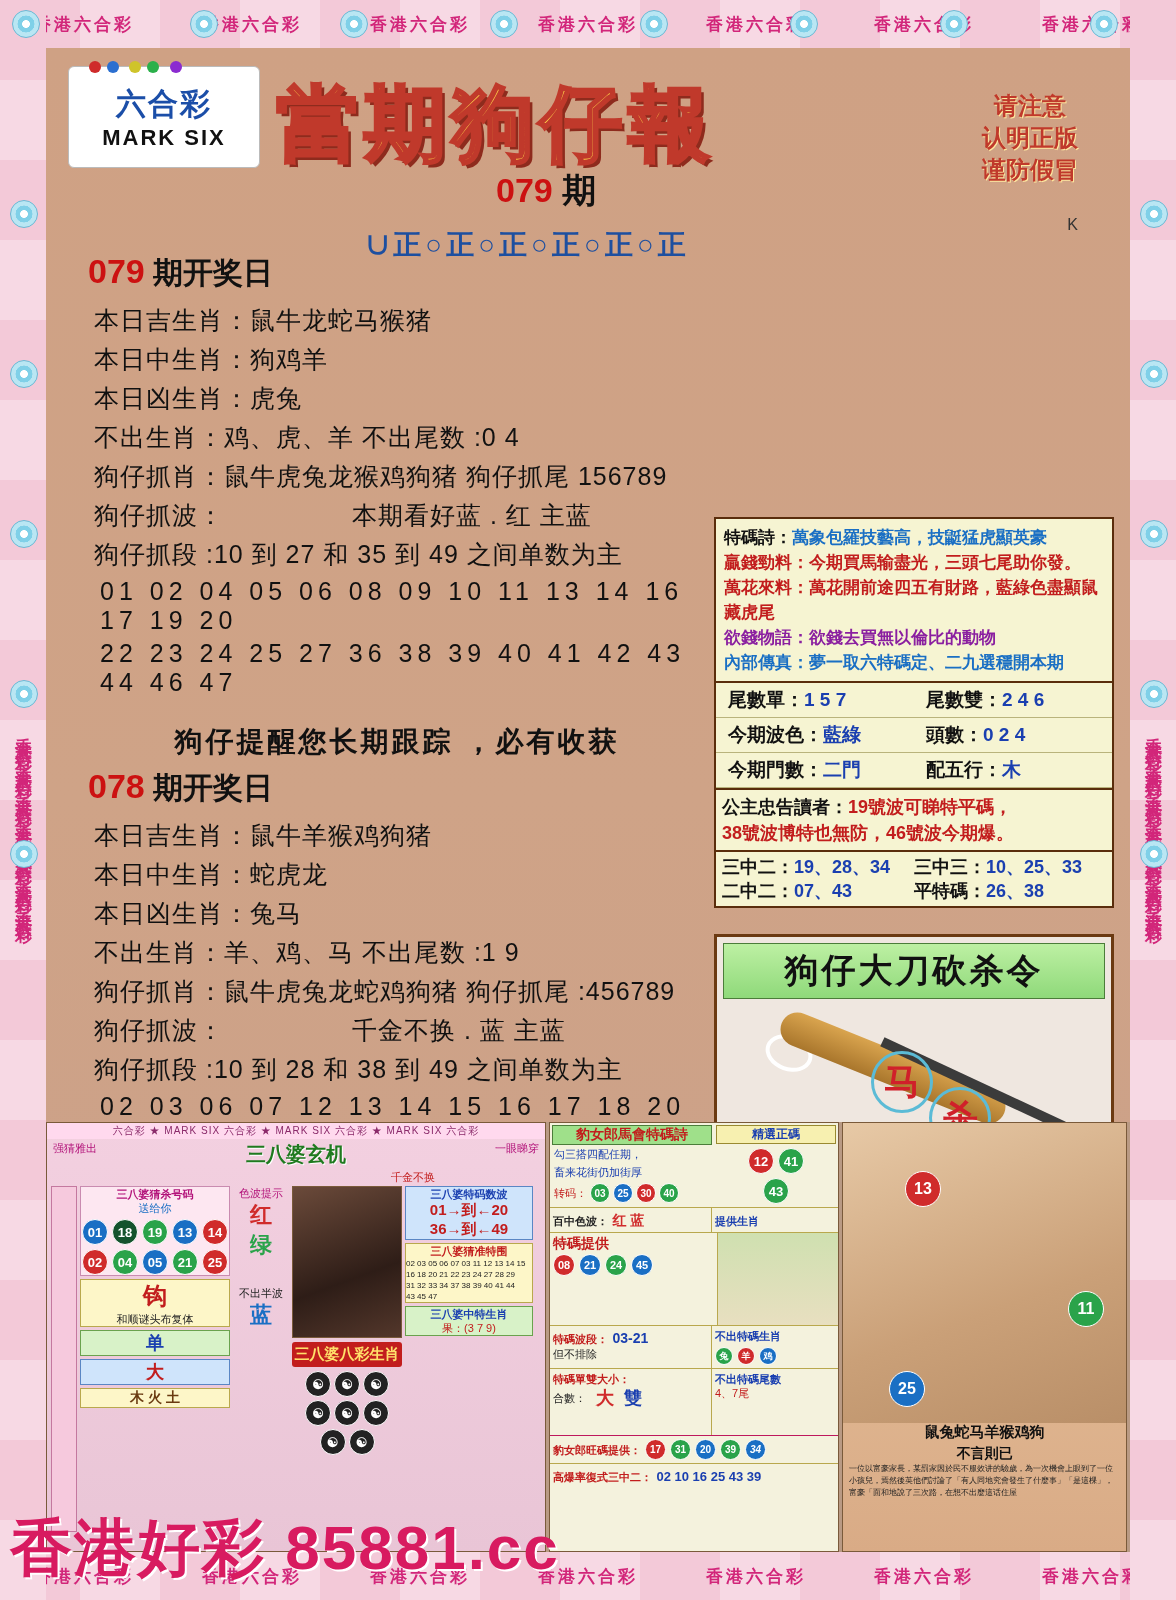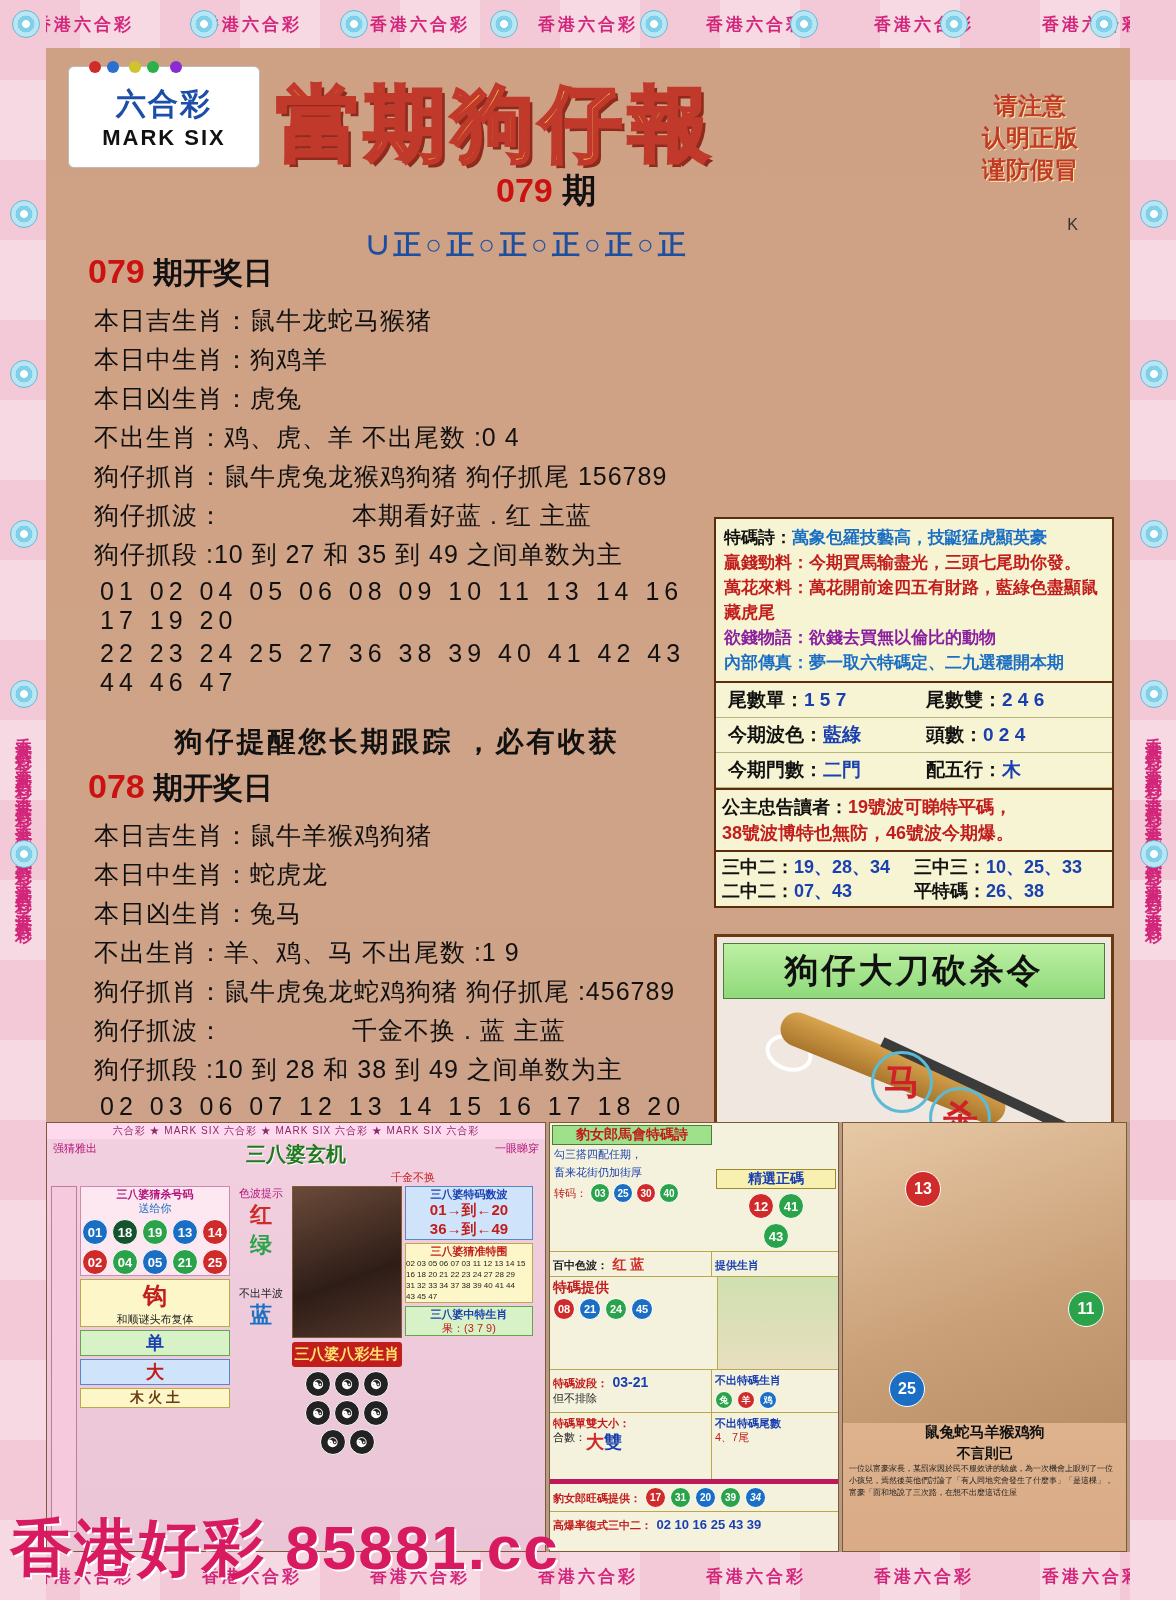--- a/index.html
+++ b/index.html
@@ -528,21 +528,21 @@
         <div class="t-small" style="color:#1a3fb0;padding:2px;">畜来花街仍加街厚</div>
         <div style="display:flex;align-items:center;gap:3px;padding:2px;">
           <span class="t-small" style="color:#c21d1d;">转码：</span>
           <span class="ball" style="background:#2aa34a;width:18px;height:18px;font-size:10px;">03</span>
           <span class="ball" style="background:#1a6fc4;width:18px;height:18px;font-size:10px;">25</span>
           <span class="ball" style="background:#d02b2b;width:18px;height:18px;font-size:10px;">30</span>
           <span class="ball" style="background:#2aa34a;width:18px;height:18px;font-size:10px;">40</span>
         </div>
       </div>
       <div style="width:120px;padding:2px;">
-        <div style="background:#f7f0b0;border:1px solid #9a8a30;font-size:14px;font-weight:bold;color:#1a3fb0;text-align:center;margin-top:44px;">精選正碼</div>
+        <div style="background:#f7f0b0;border:1px solid #9a8a30;font-size:12px;font-weight:bold;color:#1a3fb0;text-align:center;">精選正碼</div>
         <div class="ballrow">
           <span class="ball" style="background:#d02b2b;">12</span>
           <span class="ball" style="background:#2aa34a;">41</span>
         </div>
         <div class="ballrow">
           <span class="ball" style="background:#2aa34a;">43</span>
         </div>
       </div>
     </div>
 
@@ -581,33 +581,33 @@
           <span class="ball" style="background:#2aa34a;width:16px;height:16px;font-size:9px;">兔</span>
           <span class="ball" style="background:#d02b2b;width:16px;height:16px;font-size:9px;">羊</span>
           <span class="ball" style="background:#1a6fc4;width:16px;height:16px;font-size:9px;">鸡</span>
         </div>
       </div>
     </div>
 
     <div style="display:flex;border-top:1px solid #b9a84d;height:66px;">
       <div style="flex:1;padding:3px;">
         <div class="t-small" style="color:#c21d1d;font-weight:bold;">特碼單雙大小：</div>
-        <div style="display:flex;align-items:flex-start;">
+        <div style="display:flex;gap:10px;align-items:center;">
           <span class="t-small">合數：</span>
           <span style="font-size:18px;font-weight:bold;color:#d02b2b;">大</span>
           <span style="font-size:18px;font-weight:bold;color:#1a3fb0;">雙</span>
         </div>
       </div>
       <div style="width:120px;padding:3px;border-left:1px solid #b9a84d;">
         <div class="t-small" style="color:#1a3fb0;font-weight:bold;">不出特碼尾數</div>
         <div class="t-small" style="color:#c21d1d;">4、7尾</div>
       </div>
     </div>
 
-    <div style="border-top:5px solid #be185d;padding:3px;display:flex;align-items:center;gap:4px;flex-wrap:wrap;">
+    <div style="border-top:1px solid #be185d;padding:3px;display:flex;align-items:center;gap:4px;flex-wrap:wrap;">
       <span class="t-small" style="color:#c21d1d;font-weight:bold;">豹女郎旺碼提供：</span>
       <span class="ball" style="background:#d02b2b;width:19px;height:19px;font-size:10px;">17</span>
       <span class="ball" style="background:#2aa34a;width:19px;height:19px;font-size:10px;">31</span>
       <span class="ball" style="background:#1a6fc4;width:19px;height:19px;font-size:10px;">20</span>
       <span class="ball" style="background:#2aa34a;width:19px;height:19px;font-size:10px;">39</span>
       <span class="ball" style="background:#1a6fc4;width:19px;height:19px;font-size:10px;font-style:italic;">34</span>
     </div>
     <div style="border-top:1px solid #b9a84d;padding:3px;">
       <span class="t-small" style="color:#c21d1d;font-weight:bold;">高爆率復式三中二：</span>
       <span class="t-small" style="color:#1a3fb0;font-weight:bold;font-size:13px;">02 10 16 25 43 39</span>

